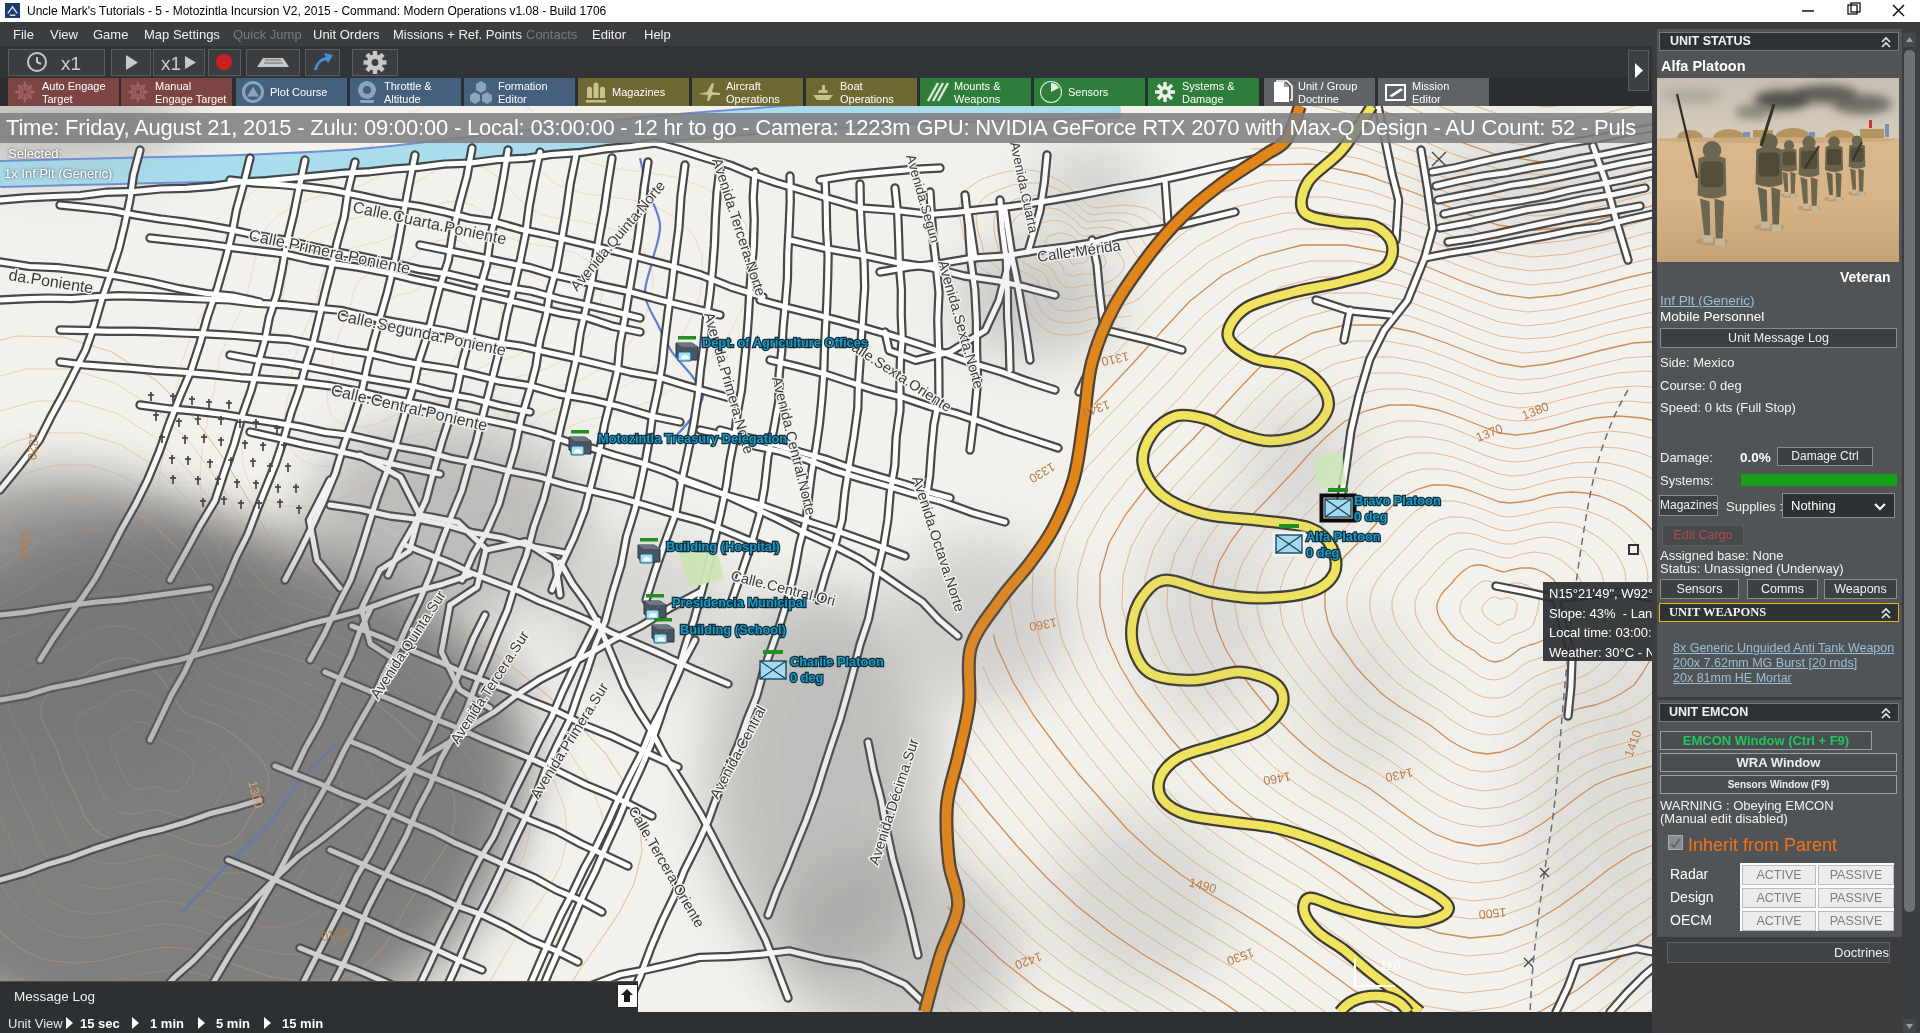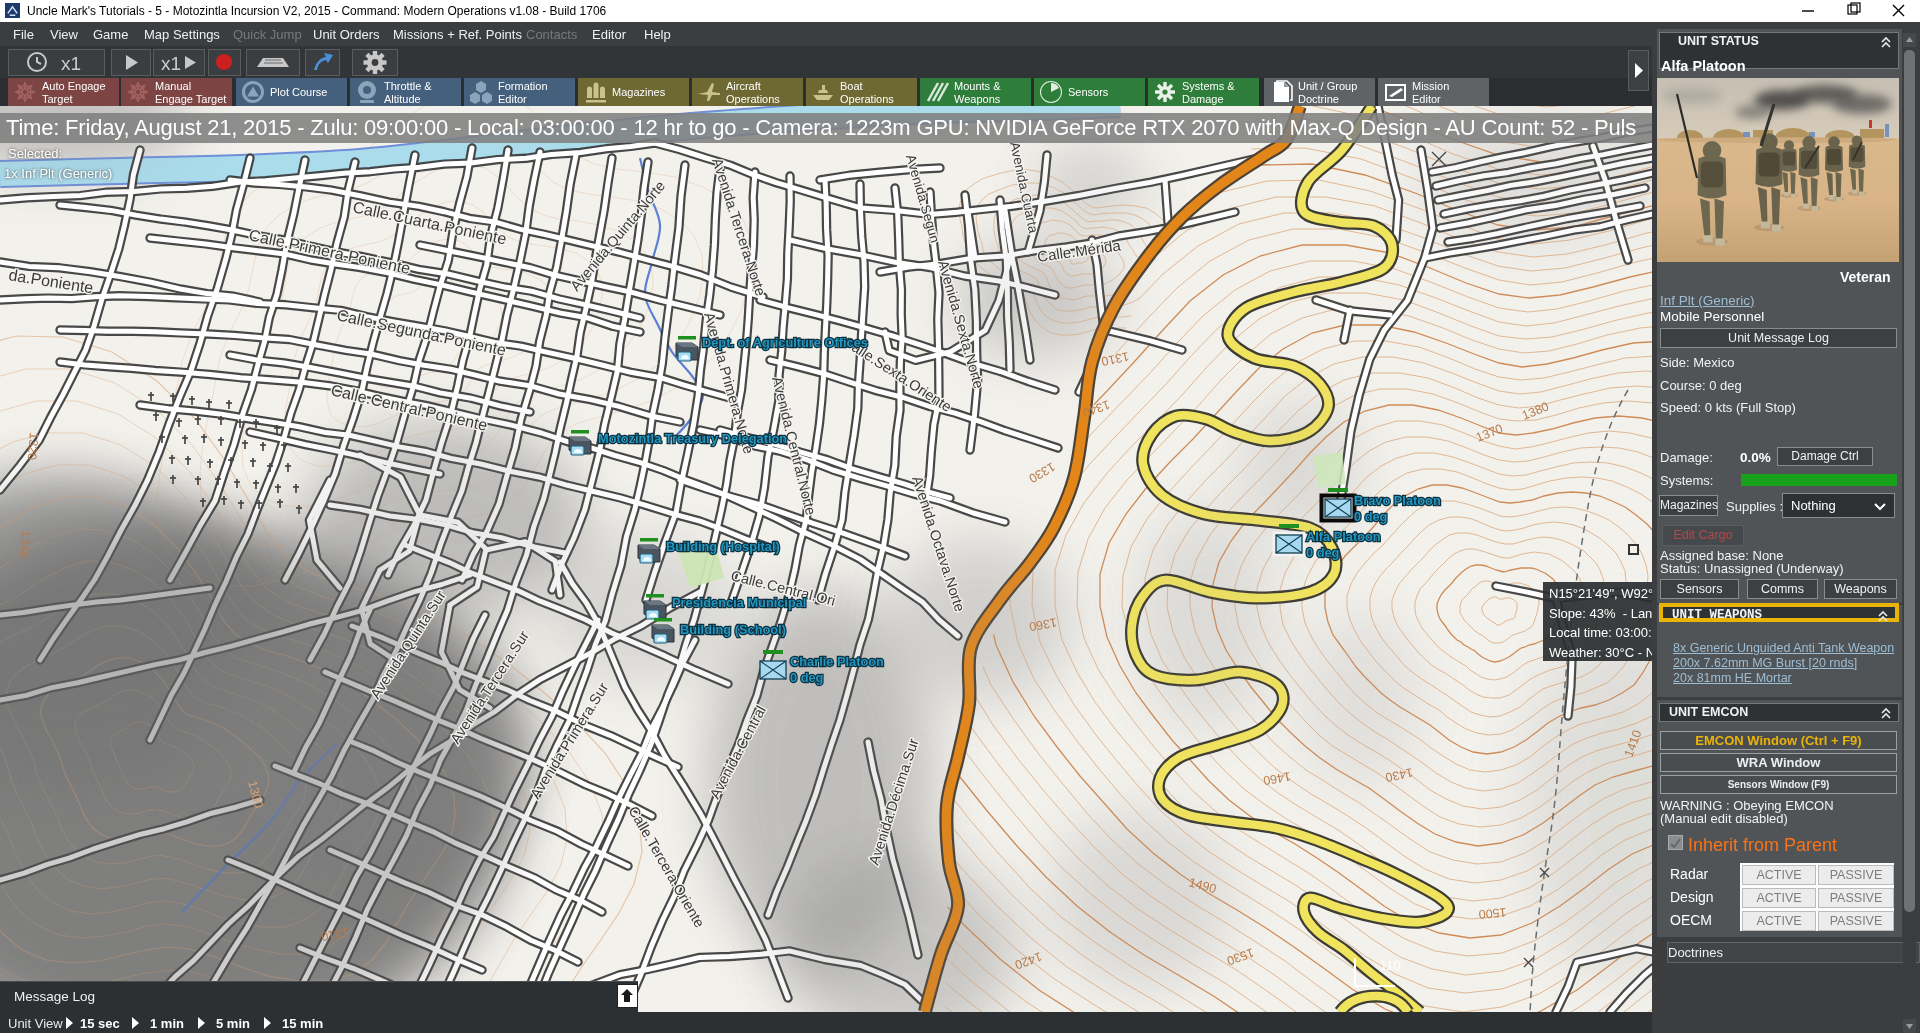--- a/index.html
+++ b/index.html
@@ -782,21 +782,21 @@
     <path d="M2 1 L9 7 L2 13 Z" fill="#fff"></path>
   </svg>
 <div style="position:absolute;left:282px;top:1016px;font-size:13px;color:#fff;font-weight:bold;white-space:nowrap;font-family:'Liberation Sans',sans-serif;">15 min</div>
 <div style="position:absolute;left:1628px;top:50px;width:21px;height:41px;background:#3d4042;border:1px solid #5a5d5f;box-sizing:border-box"><svg width="19" height="39">
       <path d="M6 12 L14 19.5 L6 27 Z" fill="#fff"></path>
     </svg></div>
 <div style="position:absolute;left:1652px;top:22px;width:268px;height:1011px;background:#3b3d3f"></div>
 <div style="position:absolute;left:1657px;top:29px;width:245px;height:574px;background:#515456"></div>
 <div style="position:absolute;left:1657px;top:605px;width:245px;height:92px;background:#515456"></div>
 <div style="position:absolute;left:1657px;top:700px;width:245px;height:237px;background:#515456"></div>
-<div style="position:absolute;left:1659px;top:32px;width:240px;height:37px;background:#2f3234;border:1px solid #75787a;box-sizing:border-box;color:#f2f2f2;font-weight:bold;font-size:12.5px;line-height:17px;padding-left:18px;font-family:'Liberation Sans',sans-serif">UNIT STATUS<svg width="12" height="13" style="position:absolute;right:6px;top:3px">
+<div style="position:absolute;left:1659px;top:32px;width:240px;height:19px;background:#2f3234;border:1px solid #75787a;box-sizing:border-box;color:#f2f2f2;font-weight:bold;font-size:12.5px;line-height:17px;padding-left:10px;font-family:'Liberation Sans',sans-serif">UNIT STATUS<svg width="12" height="13" style="position:absolute;right:6px;top:3px">
       <path d="M2 6 L6 2 L10 6 M2 11 L6 7 L10 11" stroke="#e8e8e8" stroke-width="1.6" fill="none"></path>
     </svg></div>
 <div style="position:absolute;left:1661px;top:58px;font-size:14.5px;color:#fff;font-weight:bold;white-space:nowrap;font-family:'Liberation Sans',sans-serif;">Alfa Platoon</div>
 <div style="position:absolute;left:1657px;top:78px;width:242px;height:184px"><svg width="242" height="184" viewBox="0 0 242 184">
       <defs>
         <linearGradient id="sky" x1="0" y1="0" x2="0" y2="1">
           <stop offset="0" stop-color="#c6bfb3"></stop>
           <stop offset="1" stop-color="#d8cdbb"></stop>
         </linearGradient>
         <linearGradient id="sand" x1="0" y1="0" x2="0" y2="1">
@@ -911,48 +911,48 @@
 <div style="position:absolute;left:1726px;top:499px;font-size:13px;color:#f2f2f2;font-weight:normal;white-space:nowrap;font-family:'Liberation Sans',sans-serif;">Supplies :</div>
 <div style="position:absolute;left:1782px;top:493px;width:113px;height:25px;background:#2e3133;border:1px solid #8a8d8f;box-sizing:border-box;color:#fff;font-size:13px;line-height:23px;padding-left:8px;font-family:'Liberation Sans',sans-serif">Nothing<svg width="12" height="8" style="position:absolute;right:8px;top:9px">
       <path d="M1 1 L6 6 L11 1" stroke="#fff" stroke-width="2" fill="none"></path>
     </svg></div>
 <div style="position:absolute;left:1662px;top:525px;width:82px;height:21px;background:#46494b;border:1px solid #5a5d5f;box-sizing:border-box;color:#b34a4a;font-size:12.5px;font-weight:normal;text-align:center;line-height:19px;font-family:'Liberation Sans',sans-serif">Edit Cargo</div>
 <div style="position:absolute;left:1660px;top:548px;font-size:13px;color:#f2f2f2;font-weight:normal;white-space:nowrap;font-family:'Liberation Sans',sans-serif;">Assigned base: None</div>
 <div style="position:absolute;left:1660px;top:561px;font-size:13px;color:#f2f2f2;font-weight:normal;white-space:nowrap;font-family:'Liberation Sans',sans-serif;">Status: Unassigned (Underway)</div>
 <div style="position:absolute;left:1660px;top:579px;width:79px;height:20px;background:#3d4042;border:1px solid #8a8d8f;box-sizing:border-box;color:#f0f0f0;font-size:12.5px;font-weight:normal;text-align:center;line-height:18px;font-family:'Liberation Sans',sans-serif">Sensors</div>
 <div style="position:absolute;left:1747px;top:579px;width:71px;height:20px;background:#3d4042;border:1px solid #8a8d8f;box-sizing:border-box;color:#f0f0f0;font-size:12.5px;font-weight:normal;text-align:center;line-height:18px;font-family:'Liberation Sans',sans-serif">Comms</div>
 <div style="position:absolute;left:1824px;top:579px;width:73px;height:20px;background:#3d4042;border:1px solid #8a8d8f;box-sizing:border-box;color:#f0f0f0;font-size:12.5px;font-weight:normal;text-align:center;line-height:18px;font-family:'Liberation Sans',sans-serif">Weapons</div>
-<div style="position:absolute;left:1659px;top:603px;width:240px;height:19px;background:#2f3234;border:4px solid #eab308;box-sizing:border-box;color:#f2f2f2;font-weight:bold;font-size:12.5px;line-height:17px;padding-left:9px;font-family:Liberation Mono, monospace">UNIT WEAPONS<svg width="12" height="13" style="position:absolute;right:6px;top:3px">
+<div style="position:absolute;left:1659px;top:603px;width:240px;height:19px;background:#2f3234;border:1px solid #eab308;box-sizing:border-box;color:#f2f2f2;font-weight:bold;font-size:12.5px;line-height:17px;padding-left:9px;font-family:Liberation Serif, serif">UNIT WEAPONS<svg width="12" height="13" style="position:absolute;right:6px;top:3px">
       <path d="M2 6 L6 2 L10 6 M2 11 L6 7 L10 11" stroke="#e8e8e8" stroke-width="1.6" fill="none"></path>
     </svg></div>
 <div style="position:absolute;left:1673px;top:641px;font-size:12.5px;color:#9dbdd4;font-weight:normal;white-space:nowrap;font-family:'Liberation Sans',sans-serif;text-decoration:underline">8x Generic Unguided Anti Tank Weapon</div>
 <div style="position:absolute;left:1673px;top:656px;font-size:12.5px;color:#9dbdd4;font-weight:normal;white-space:nowrap;font-family:'Liberation Sans',sans-serif;text-decoration:underline">200x 7.62mm MG Burst [20 rnds]</div>
 <div style="position:absolute;left:1673px;top:671px;font-size:12.5px;color:#9dbdd4;font-weight:normal;white-space:nowrap;font-family:'Liberation Sans',sans-serif;text-decoration:underline">20x 81mm HE Mortar</div>
 <div style="position:absolute;left:1659px;top:703px;width:240px;height:19px;background:#2f3234;border:1px solid #75787a;box-sizing:border-box;color:#f2f2f2;font-weight:bold;font-size:12.5px;line-height:17px;padding-left:9px;font-family:'Liberation Sans',sans-serif">UNIT EMCON<svg width="12" height="13" style="position:absolute;right:6px;top:3px">
       <path d="M2 6 L6 2 L10 6 M2 11 L6 7 L10 11" stroke="#e8e8e8" stroke-width="1.6" fill="none"></path>
     </svg></div>
-<div style="position:absolute;left:1660px;top:731px;width:237px;height:19px;background:#4a4d4f;border:1px solid #9aa0a3;box-sizing:border-box;color:#eab308;font-size:13px;font-weight:bold;text-align:center;line-height:17px;font-family:'Liberation Sans',sans-serif">EMCON Window (Ctrl + F9)</div>
+<div style="position:absolute;left:1660px;top:731px;width:212px;height:19px;background:#4a4d4f;border:1px solid #9aa0a3;box-sizing:border-box;color:#22c55e;font-size:13px;font-weight:bold;text-align:center;line-height:17px;font-family:'Liberation Sans',sans-serif">EMCON Window (Ctrl + F9)</div>
 <div style="position:absolute;left:1660px;top:753px;width:237px;height:19px;background:#4a4d4f;border:1px solid #9aa0a3;box-sizing:border-box;color:#e8eef2;font-size:13px;font-weight:bold;text-align:center;line-height:17px;font-family:'Liberation Sans',sans-serif">WRA Window</div>
 <div style="position:absolute;left:1660px;top:775px;width:237px;height:19px;background:#4a4d4f;border:1px solid #9aa0a3;box-sizing:border-box;color:#e8eef2;font-size:10px;font-weight:bold;text-align:center;line-height:17px;font-family:'Liberation Sans',sans-serif">Sensors Window (F9)</div>
 <div style="position:absolute;left:1660px;top:798px;font-size:13px;color:#f2f2f2;font-weight:normal;white-space:nowrap;font-family:'Liberation Sans',sans-serif;">WARNING : Obeying EMCON</div>
 <div style="position:absolute;left:1660px;top:811px;font-size:13px;color:#f2f2f2;font-weight:normal;white-space:nowrap;font-family:'Liberation Sans',sans-serif;">(Manual edit disabled)</div>
 <div style="position:absolute;left:1668px;top:835px;width:13px;height:13px;background:#8a8d8f;border:1px solid #aaa"><svg width="13" height="13">
       <path d="M2 7 L5 10 L11 2" stroke="#666" stroke-width="2" fill="none"></path>
     </svg></div>
 <div style="position:absolute;left:1688px;top:835px;font-size:18px;color:#f97316;font-weight:normal;white-space:nowrap;font-family:'Liberation Sans',sans-serif;">Inherit from Parent</div>
 <div style="position:absolute;left:1740px;top:863px;width:154px;height:68px;background:#fdfdfd"></div>
 <div style="position:absolute;left:1670px;top:866px;font-size:14px;color:#fff;font-weight:normal;white-space:nowrap;font-family:'Liberation Sans',sans-serif;">Radar</div>
 <div style="position:absolute;left:1742px;top:865px;width:74px;height:20px;background:#ececec;border:1px solid #bbb;box-sizing:border-box;color:#7d7d7d;font-size:12.5px;text-align:center;line-height:18px;font-family:'Liberation Sans',sans-serif">ACTIVE</div>
 <div style="position:absolute;left:1818px;top:865px;width:76px;height:20px;background:#ececec;border:1px solid #bbb;box-sizing:border-box;color:#7d7d7d;font-size:12.5px;text-align:center;line-height:18px;font-family:'Liberation Sans',sans-serif">PASSIVE</div>
 <div style="position:absolute;left:1670px;top:889px;font-size:14px;color:#fff;font-weight:normal;white-space:nowrap;font-family:'Liberation Sans',sans-serif;">Design</div>
 <div style="position:absolute;left:1742px;top:888px;width:74px;height:20px;background:#ececec;border:1px solid #bbb;box-sizing:border-box;color:#7d7d7d;font-size:12.5px;text-align:center;line-height:18px;font-family:'Liberation Sans',sans-serif">ACTIVE</div>
 <div style="position:absolute;left:1818px;top:888px;width:76px;height:20px;background:#ececec;border:1px solid #bbb;box-sizing:border-box;color:#7d7d7d;font-size:12.5px;text-align:center;line-height:18px;font-family:'Liberation Sans',sans-serif">PASSIVE</div>
 <div style="position:absolute;left:1670px;top:912px;font-size:14px;color:#fff;font-weight:normal;white-space:nowrap;font-family:'Liberation Sans',sans-serif;">OECM</div>
 <div style="position:absolute;left:1742px;top:911px;width:74px;height:20px;background:#ececec;border:1px solid #bbb;box-sizing:border-box;color:#7d7d7d;font-size:12.5px;text-align:center;line-height:18px;font-family:'Liberation Sans',sans-serif">ACTIVE</div>
 <div style="position:absolute;left:1818px;top:911px;width:76px;height:20px;background:#ececec;border:1px solid #bbb;box-sizing:border-box;color:#7d7d7d;font-size:12.5px;text-align:center;line-height:18px;font-family:'Liberation Sans',sans-serif">PASSIVE</div>
-<div style="position:absolute;left:1667px;top:942px;width:253px;height:21px;background:#424547;border:1px solid #606365;box-sizing:border-box;color:#f0f0f0;font-size:13px;font-weight:normal;text-align:left;line-height:19px;font-family:'Liberation Sans',sans-serif">Doctrines</div>
+<div style="position:absolute;left:1667px;top:942px;width:223px;height:21px;background:#424547;border:1px solid #606365;box-sizing:border-box;color:#f0f0f0;font-size:13px;font-weight:normal;text-align:right;line-height:19px;font-family:'Liberation Sans',sans-serif">Doctrines</div>
 <div style="position:absolute;left:1903px;top:33px;width:13px;height:979px;background:#3a3d3f"></div>
 <div style="position:absolute;left:1903px;top:33px;width:13px;height:14px;background:#46494b"><svg width="13" height="14">
       <path d="M3 9 L6.5 4 L10 9 Z" fill="#9a9da0"></path>
     </svg></div>
 <div style="position:absolute;left:1904px;top:50px;width:11px;height:862px;background:#6e7275;border-radius:5px"></div>
 <div style="position:absolute;left:1903px;top:1019px;width:13px;height:14px;background:#46494b"><svg width="13" height="14">
       <path d="M3 5 L6.5 10 L10 5 Z" fill="#9a9da0"></path>
     </svg></div>
 </body></html>

